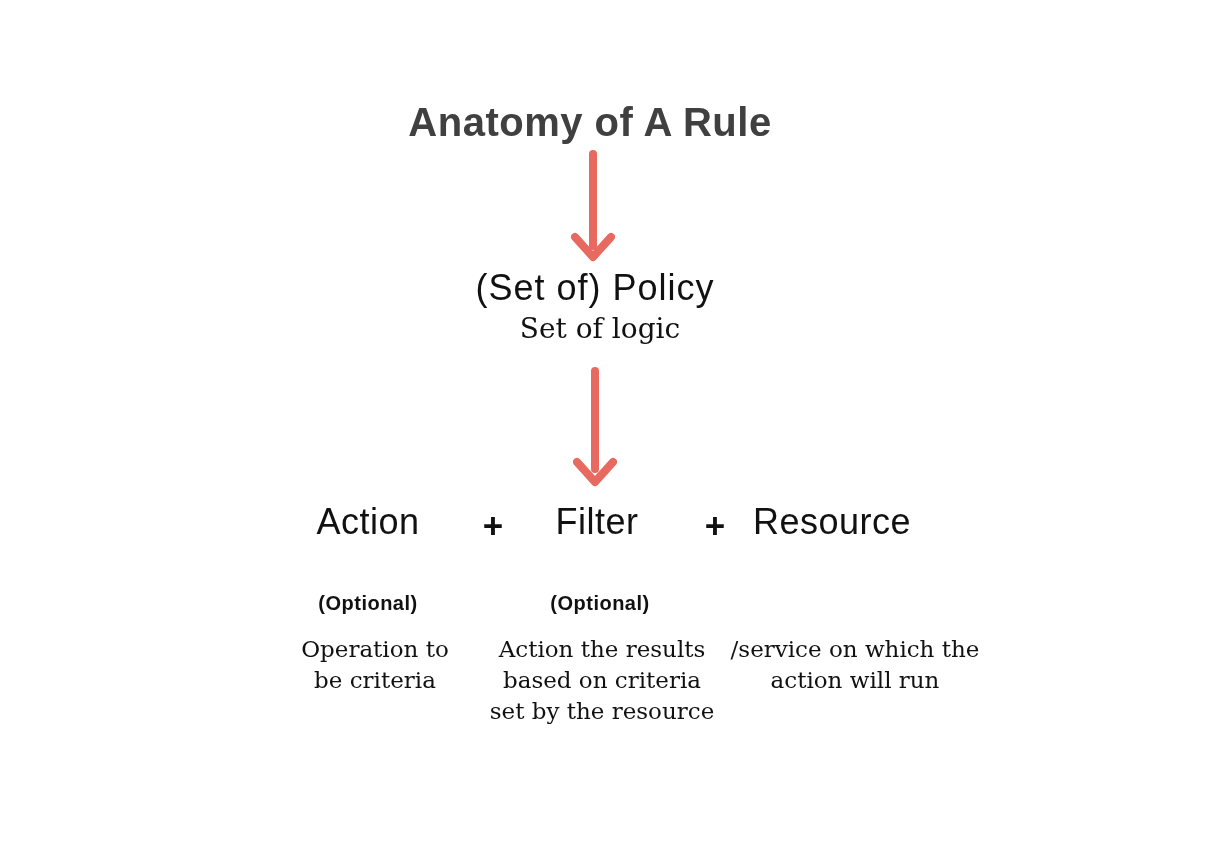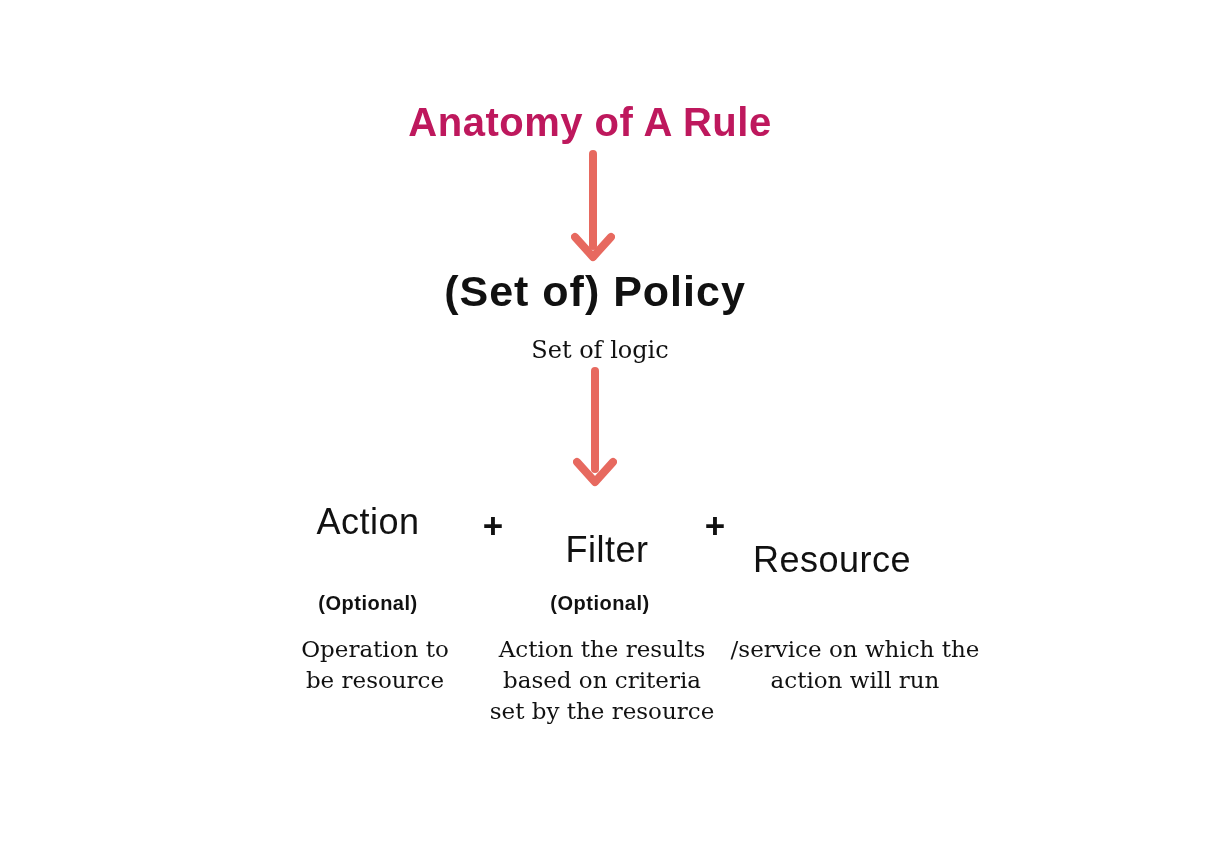--- a/index.html
+++ b/index.html
@@ -11,46 +11,46 @@
     font-family: "Liberation Sans", sans-serif;
     color: #111111;
   }
   .abs { position: absolute; }
   .center { text-align: center; }
 
   .title {
     top: 100px; left: 290px; width: 600px;
     font-size: 40px; font-weight: 800;
     letter-spacing: 0.5px;
-    color: #be185d;
+    color: #404040;
   }
   .policy-label {
     top: 267px; left: 295px; width: 600px;
-    font-size: 43px; font-weight: 700;
+    font-size: 36px; font-weight: 400;
     letter-spacing: 1px;
   }
   .serif {
     font-family: "DejaVu Serif", "Liberation Serif", serif;
   }
   .policy-sublabel {
-    top: 336px; left: 300px; width: 600px;
-    font-size: 24px;
+    top: 312px; left: 300px; width: 600px;
+    font-size: 28px;
   }
   .arrow-svg { display: block; }
   .arrow1 { top: 150px; left: 571px; }
   .arrow2 { top: 367px; left: 573px; }
 
   .comp-label {
     top: 501px; width: 220px;
     font-size: 36px; font-weight: 300;
     letter-spacing: 0.5px;
   }
   .comp-action   { left: 258px; }
-  .comp-filter   { left: 497px; margin-top: 28px; }
-  .comp-resource { left: 722px; margin-top: 38px; }
+  .comp-filter   { left: 487px; }
+  .comp-resource { left: 722px; }
   .plus {
     top: 506px; width: 60px;
     font-size: 35px; font-weight: 700;
   }
   .plus1 { left: 463px; }
   .plus2 { left: 685px; }
 
   .optional {
     top: 592px; width: 220px;
     font-size: 20px; font-weight: 700;
@@ -100,21 +100,21 @@
 <div class="abs center plus plus2">+</div>
 
 <div class="abs center comp-label comp-resource">Resource</div>
 
 <div class="abs center optional optional-action">(Optional)</div>
 
 <div class="abs center optional optional-filter">(Optional)</div>
 
 <div class="abs center serif desc desc-action">
   <div>Operation to</div>
-  <div>be resource</div>
+  <div>be criteria</div>
 </div>
 
 <div class="abs center serif desc desc-filter">
   <div>Action the results</div>
   <div>based on criteria</div>
   <div>set by the resource</div>
 </div>
 
 <div class="abs center serif desc desc-resource">
   <div>/service on which the</div>

